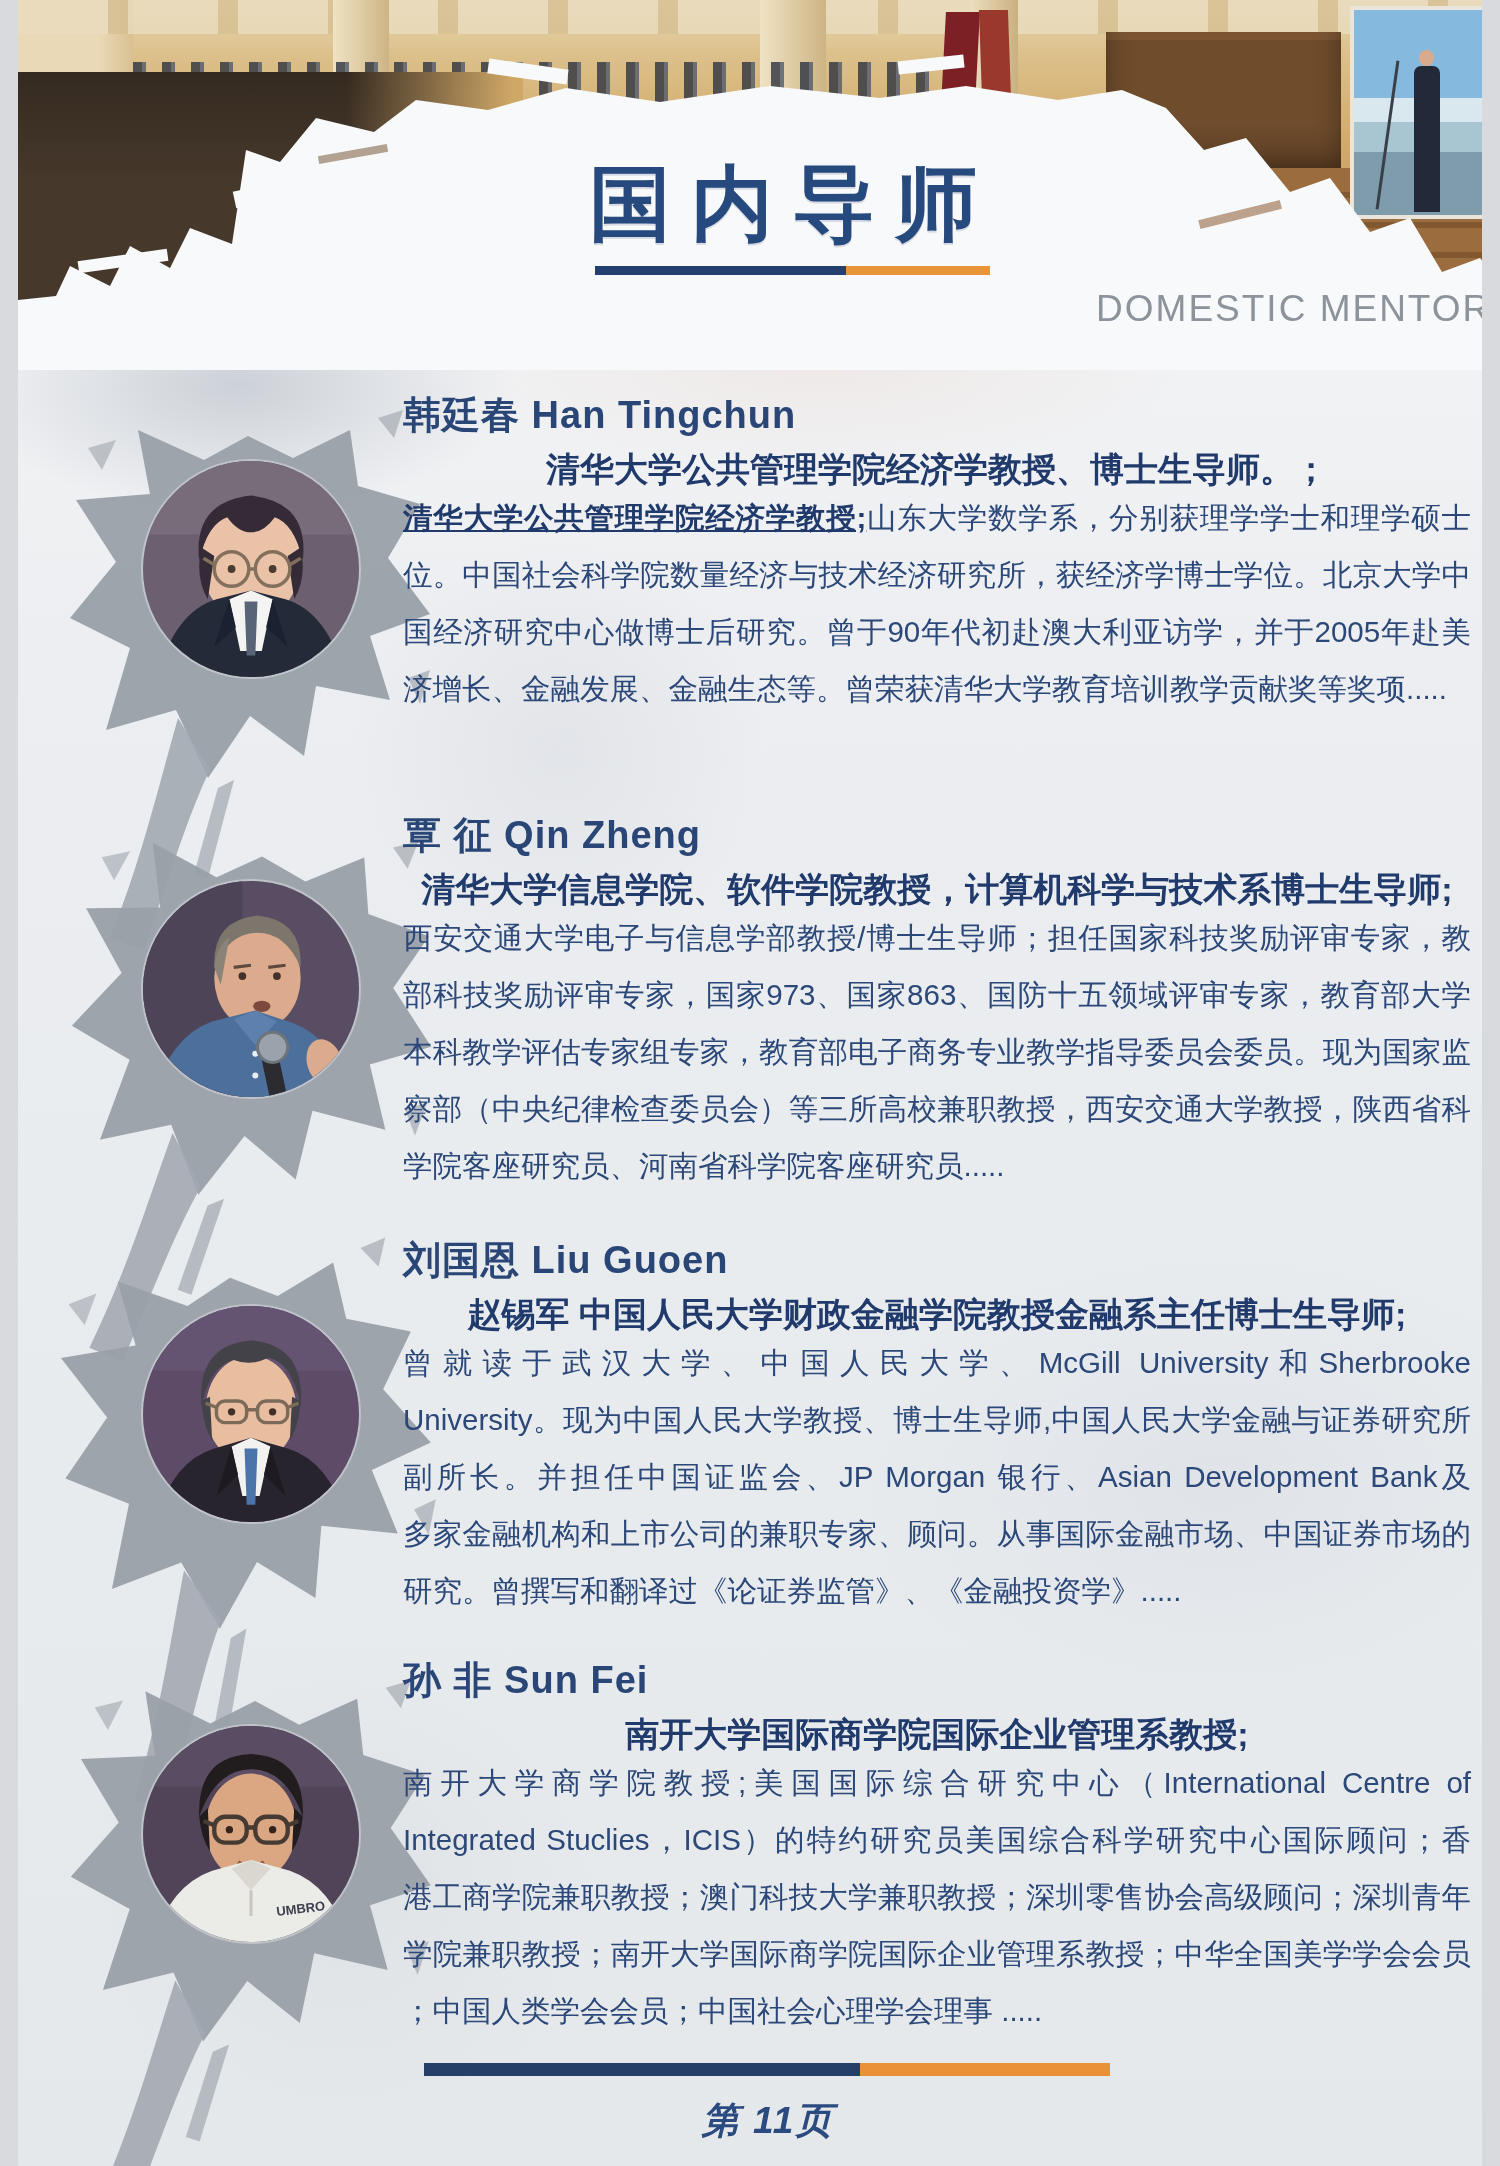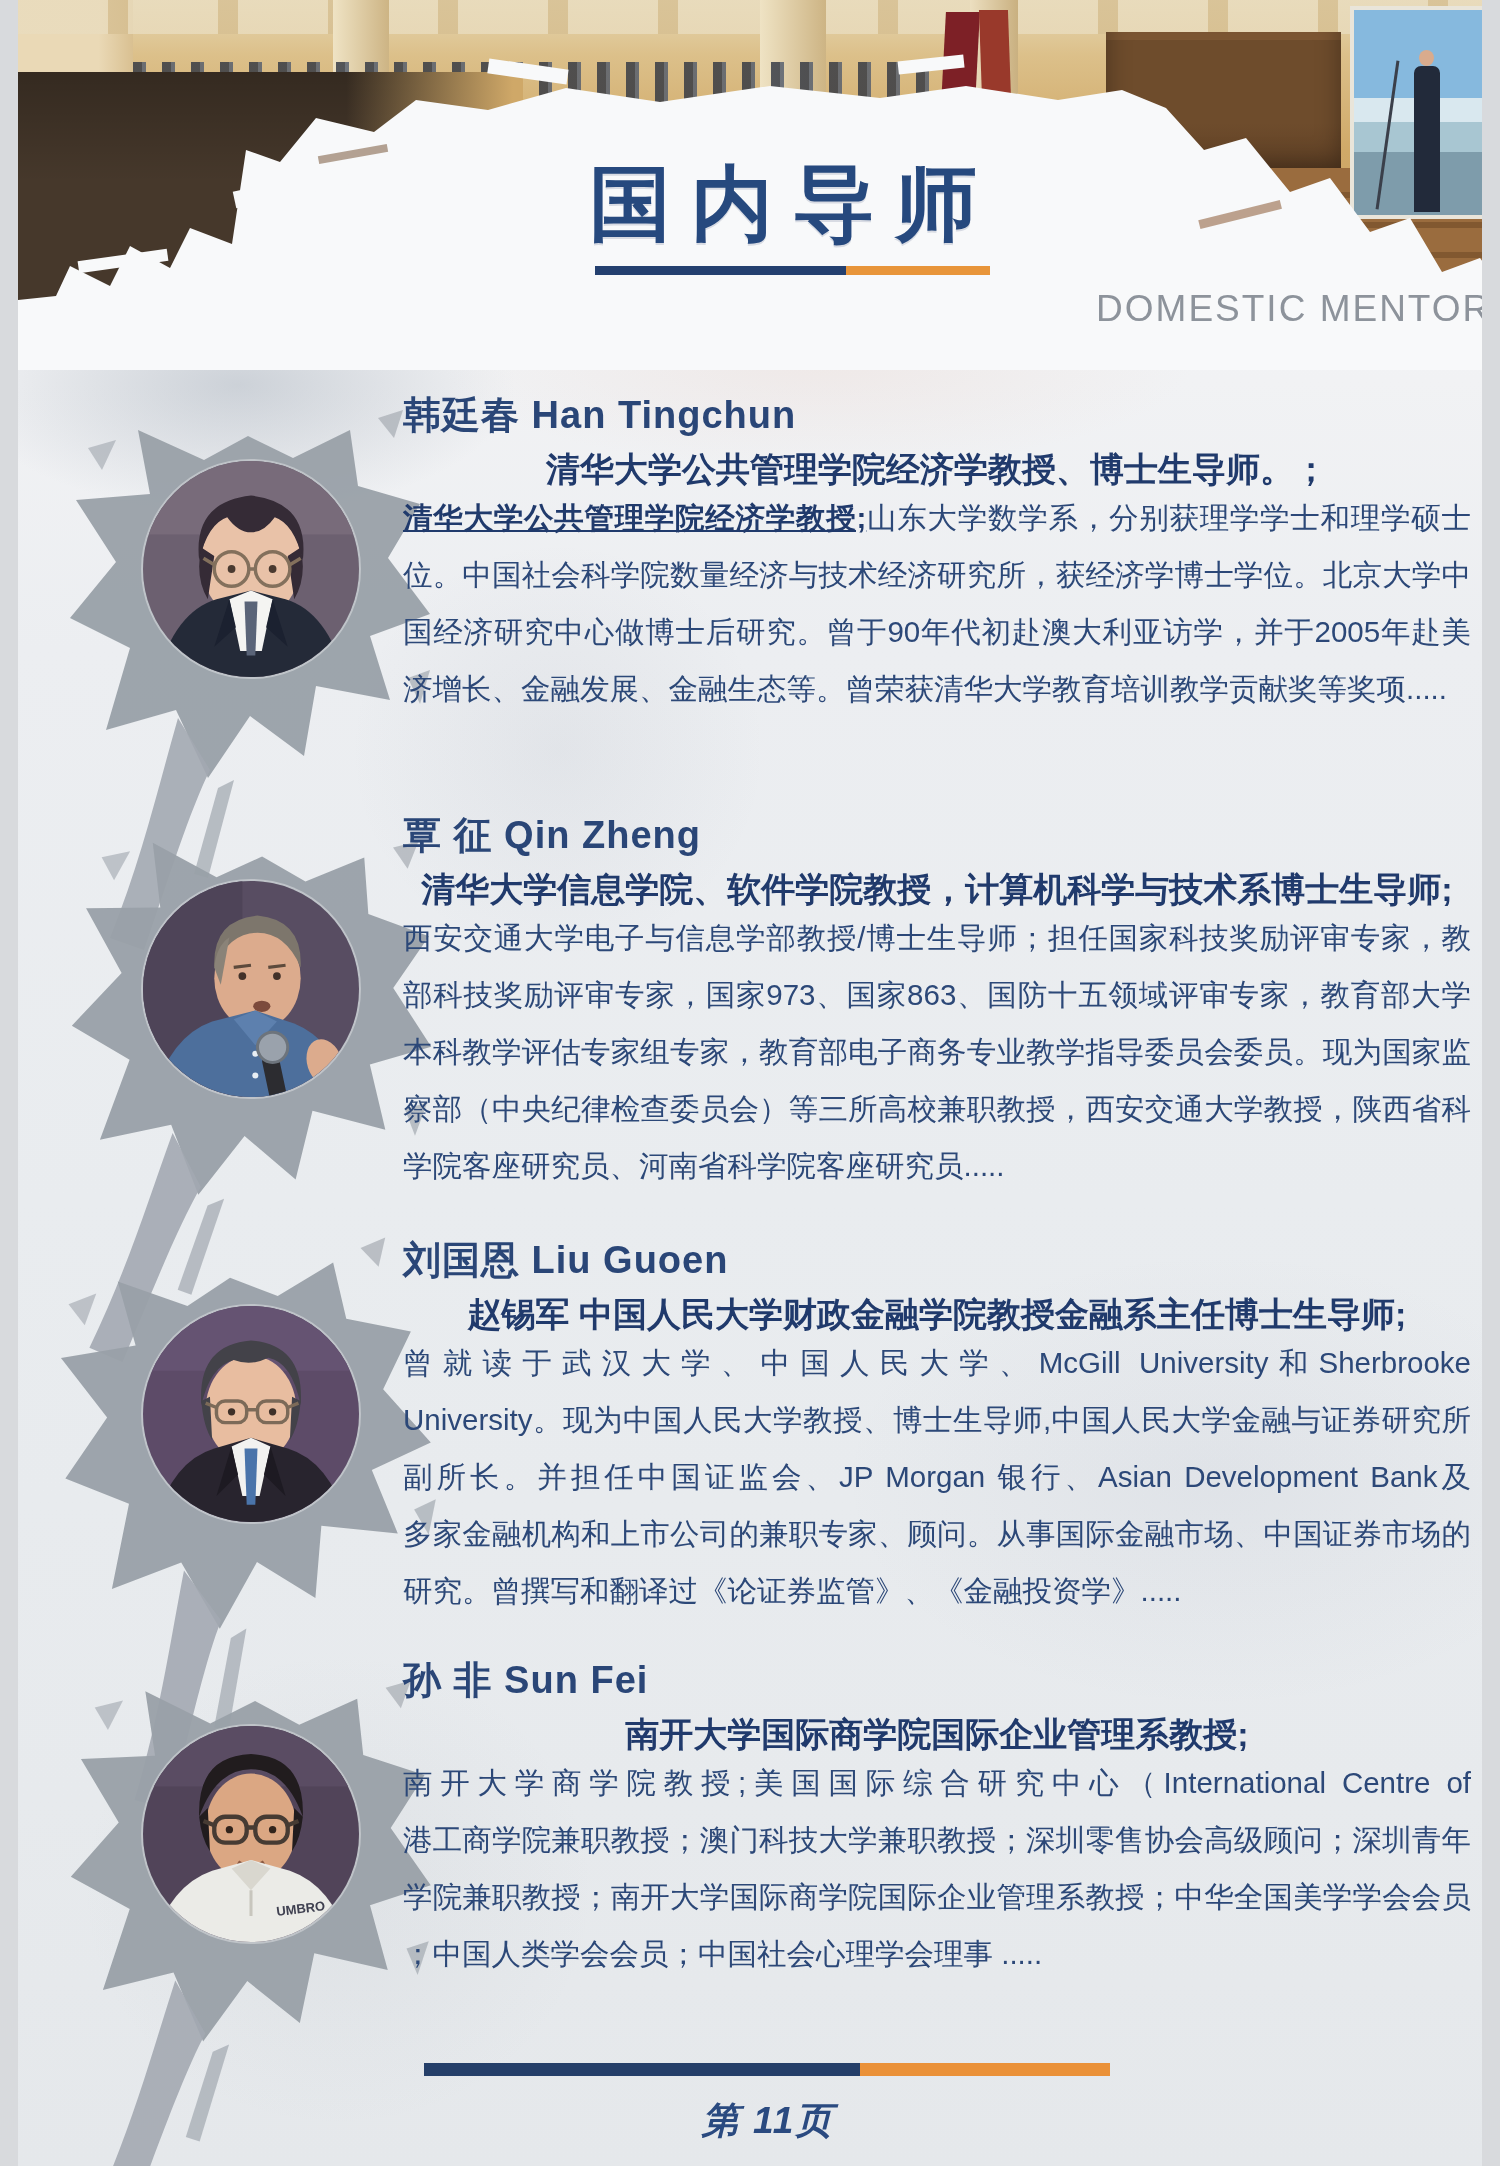--- a/index.html
+++ b/index.html
@@ -281,20 +281,21 @@
         <path d="M41,66 L50,62 L59,66 L50,76 Z" fill="#d9d7cf"></path>
         <path d="M50,76 L50,88" stroke="#c8c6be" stroke-width="1.4"></path>
         <text x="62" y="88" font-size="6" font-weight="bold" fill="#3f4050" transform="rotate(-7 62 88)">UMBRO</text>
       </svg>
     </div>
     <div class="mtext">
       <h2 class="mname">孙 非 Sun Fei</h2>
       <div class="tline">南开大学国际商学院国际企业管理系教授;</div>
       <div class="mbody">
         <div class="line">南开大学商学院教授;美国国际综合研究中心（International Centre of</div>
+        <div class="line">Integrated Stuclies，ICIS）的特约研究员美国综合科学研究中心国际顾问；香</div>
         <div class="line">港工商学院兼职教授；澳门科技大学兼职教授；深圳零售协会高级顾问；深圳青年</div>
         <div class="line">学院兼职教授；南开大学国际商学院国际企业管理系教授；中华全国美学学会会员</div>
         <div class="line last">；中国人类学会会员；中国社会心理学会理事 .....</div>
       </div>
     </div>
   </section>
 
   <div class="fdivider"></div>
   <div class="pagenum">第 11页</div>
 

